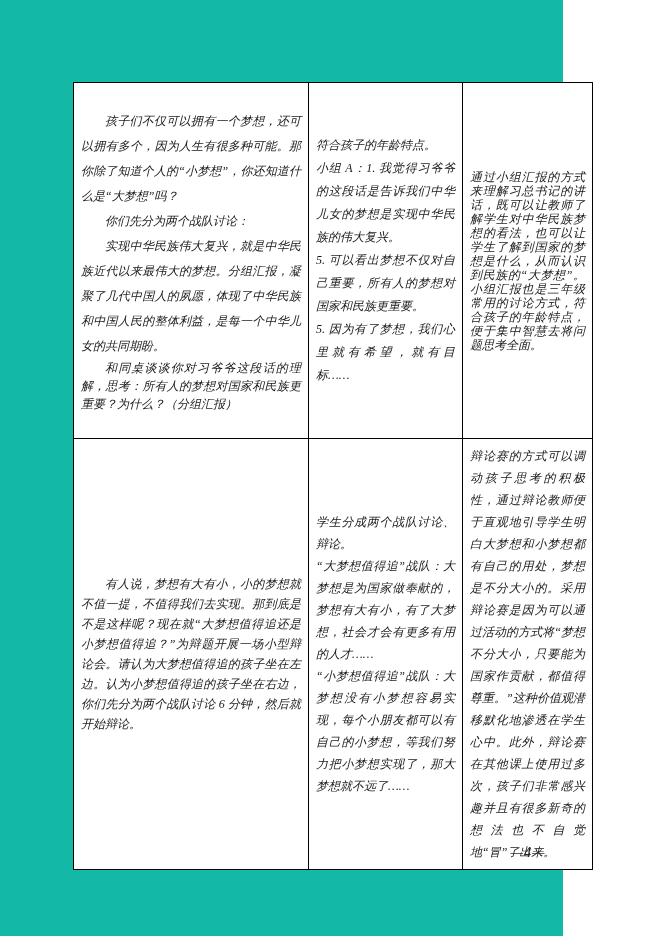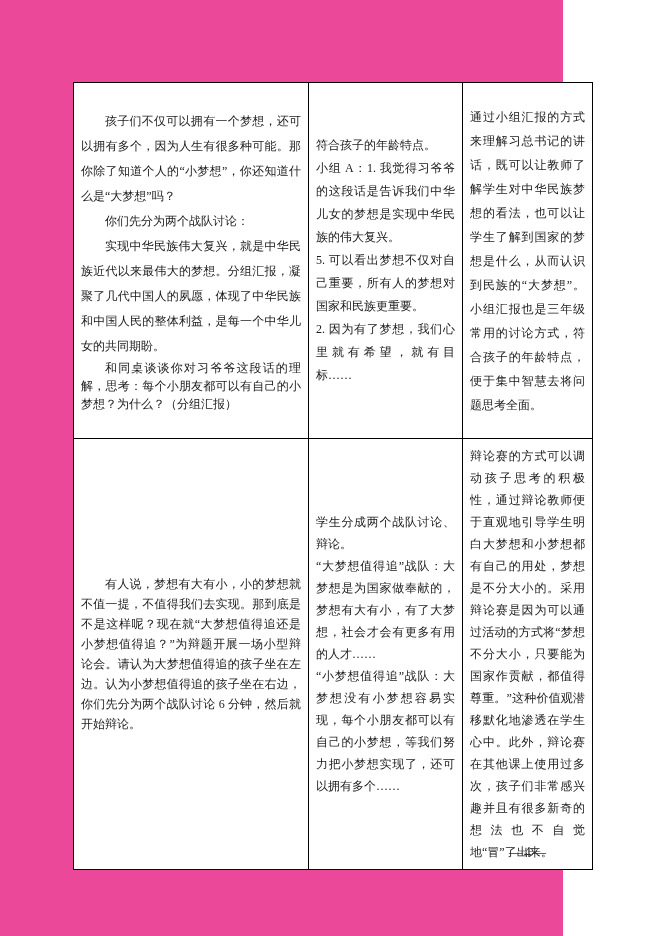--- a/index.html
+++ b/index.html
@@ -7,23 +7,24 @@
     padding: 0;
     width: 662px;
     height: 936px;
     background: #ffffff;
     overflow: hidden;
   }
   .sheet {
     position: relative;
     width: 563px;
     height: 936px;
-    background: #ec4899;
+    background: #14b8a6;
     font-family: "Liberation Serif", "DejaVu Serif", serif;
     color: #1a1a1a;
+    font-style: italic;
   }
   table.lesson-table {
     position: absolute;
     left: 73px;
     top: 82px;
     width: 519px;
     border-collapse: collapse;
     table-layout: fixed;
     background: #ffffff;
   }
@@ -39,21 +40,21 @@
   col.c1 { width: 235px; }
   col.c2 { width: 154px; }
   col.c3 { width: 130px; }
   tr.row1 td { height: 343px; }
   tr.row2 td { height: 411px; }
   p { margin: 0; }
   .indent { text-indent: 2em; }
   td.r1c1 p { line-height: 25px; }
   td.r1c1 p.tight { line-height: 18px; }
   td.r1c2 p { line-height: 23px; }
-  td.r1c3 p { line-height: 24px; }
+  td.r1c3 p { line-height: 14px; }
   td.r2c1 p { line-height: 20px; }
   td.r2c2 p { line-height: 22px; }
   td.r2c3 p { line-height: 22px; }
   .page-number {
     position: absolute;
     top: 845px;
     left: 488px;
     width: 80px;
     text-align: center;
     font-size: 14px;
@@ -71,40 +72,40 @@
       <col class="c1">
         <col class="c2">
         <col class="c3">
     </colgroup>
     <tbody>
       <tr class="row1">
         <td class="r1c1">
           <p class="indent">孩子们不仅可以拥有一个梦想，还可以拥有多个，因为人生有很多种可能。那你除了知道个人的“小梦想”，你还知道什么是“大梦想”吗？</p>
           <p class="indent">你们先分为两个战队讨论：</p>
           <p class="indent">实现中华民族伟大复兴，就是中华民族近代以来最伟大的梦想。分组汇报，凝聚了几代中国人的夙愿，体现了中华民族和中国人民的整体利益，是每一个中华儿女的共同期盼。</p>
-          <p class="indent tight">和同桌谈谈你对习爷爷这段话的理解，思考：每个小朋友都可以有自己的小梦想？为什么？（分组汇报）</p>
+          <p class="indent tight">和同桌谈谈你对习爷爷这段话的理解，思考：所有人的梦想对国家和民族更重要？为什么？（分组汇报）</p>
         </td>
         <td class="r1c2">
           <p>符合孩子的年龄特点。</p>
           <p>小组 A：1. 我觉得习爷爷的这段话是告诉我们中华儿女的梦想是实现中华民族的伟大复兴。</p>
           <p>5. 可以看出梦想不仅对自己重要，所有人的梦想对国家和民族更重要。</p>
-          <p>2. 因为有了梦想，我们心里就有希望，就有目标……</p>
+          <p>5. 因为有了梦想，我们心里就有希望，就有目标……</p>
         </td>
         <td class="r1c3">
           <p>通过小组汇报的方式来理解习总书记的讲话，既可以让教师了解学生对中华民族梦想的看法，也可以让学生了解到国家的梦想是什么，从而认识到民族的“大梦想”。小组汇报也是三年级常用的讨论方式，符合孩子的年龄特点，便于集中智慧去将问题思考全面。</p>
         </td>
       </tr>
       <tr class="row2">
         <td class="r2c1">
           <p class="indent">有人说，梦想有大有小，小的梦想就不值一提，不值得我们去实现。那到底是不是这样呢？现在就“大梦想值得追还是小梦想值得追？”为辩题开展一场小型辩论会。请认为大梦想值得追的孩子坐在左边。认为小梦想值得追的孩子坐在右边，你们先分为两个战队讨论 6 分钟，然后就开始辩论。</p>
         </td>
         <td class="r2c2">
           <p>学生分成两个战队讨论、辩论。</p>
           <p>“大梦想值得追”战队：大梦想是为国家做奉献的，梦想有大有小，有了大梦想，社会才会有更多有用的人才……</p>
-          <p>“小梦想值得追”战队：大梦想没有小梦想容易实现，每个小朋友都可以有自己的小梦想，等我们努力把小梦想实现了，还可以拥有多个……</p>
+          <p>“小梦想值得追”战队：大梦想没有小梦想容易实现，每个小朋友都可以有自己的小梦想，等我们努力把小梦想实现了，那大梦想就不远了……</p>
         </td>
         <td class="r2c3">
           <p>辩论赛的方式可以调动孩子思考的积极性，通过辩论教师便于直观地引导学生明白大梦想和小梦想都有自己的用处，梦想是不分大小的。采用辩论赛是因为可以通过活动的方式将“梦想不分大小，只要能为国家作贡献，都值得尊重。”这种价值观潜移默化地渗透在学生心中。此外，辩论赛在其他课上使用过多次，孩子们非常感兴趣并且有很多新奇的想法也不自觉地“冒”了出来。</p>
         </td>
       </tr>
     </tbody>
   </table>
 
   <div class="page-number">—4—</div>
 

